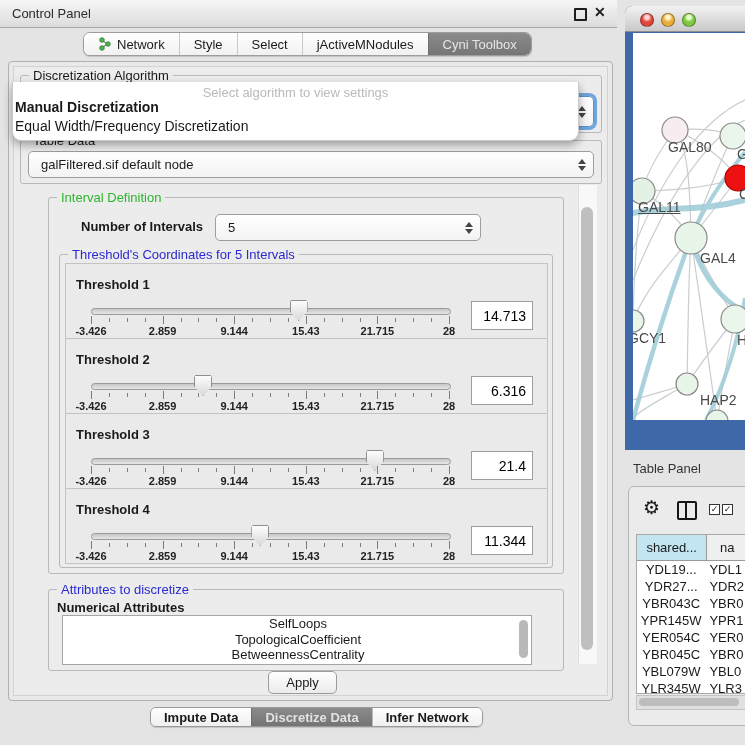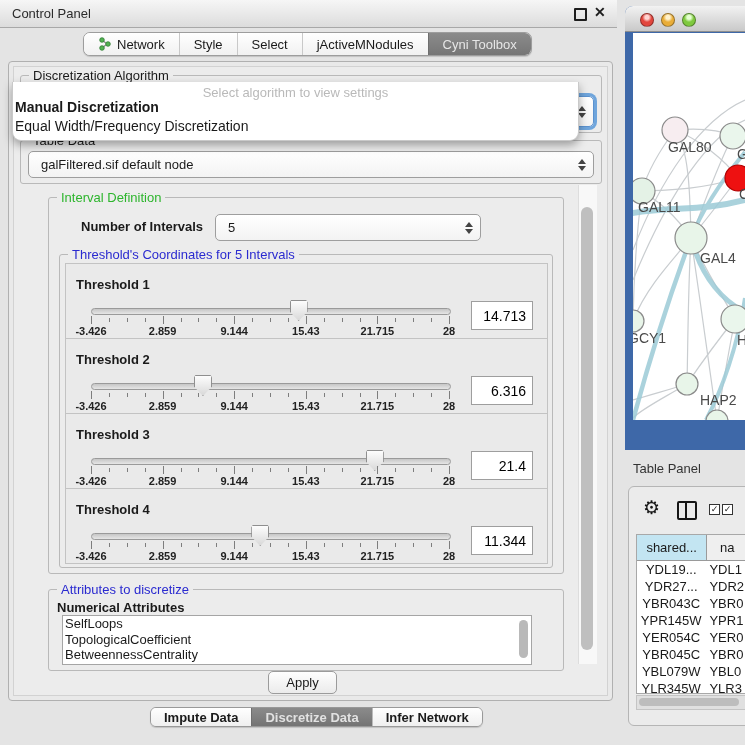--- a/index.html
+++ b/index.html
@@ -61,21 +61,21 @@
   .ticks{position:absolute;left:0;top:52px;width:100%;height:9px;}
   .tick{position:absolute;top:2px;width:1px;height:4px;background:#7d7d7d;}
   .tick.major{top:0;height:8px;}
   .ticklabels{position:absolute;left:0;top:61px;width:100%;height:12px;}
   .ticklabel{position:absolute;transform:translateX(-50%);font-size:11px;font-weight:bold;color:#222;white-space:nowrap;}
   .thr-value{position:absolute;left:405px;top:37px;width:52px;height:25px;border:1px solid #9e9e9e;background:#fff;
              font-size:14px;text-align:right;padding-right:6px;font-family:"Liberation Sans",sans-serif;}
 
   
   .attr-list{position:absolute;left:62px;top:615px;width:468px;height:48px;background:#fff;border:1px solid #a5a5a5;overflow:hidden;}
-  .attr-item{padding-left:2px;font-size:13px;line-height:15.5px;white-space:nowrap;}
+  .attr-item{padding-left:2px;font-size:13px;line-height:15.5px;white-space:nowrap;text-align:center;}
   .attr-scroll{position:absolute;right:3px;top:4px;width:9px;height:38px;background:#b9b9b9;border-radius:5px;}
 
   .apply-btn{left:268px;top:671px;width:67px;height:21px;border:1px solid #9b9b9b;border-radius:5px;
              background:linear-gradient(#fefefe,#ebebeb);display:flex;align-items:center;justify-content:center;font-size:13px;}
 
   .bottom-tabs{left:150px;top:707px;height:18px;display:flex;border:1px solid #999;border-radius:6px;overflow:hidden;
                box-shadow:0 1px 1px rgba(0,0,0,.15);}
   .btab{display:flex;align-items:center;justify-content:center;padding:0 13px;font-size:13px;font-weight:bold;
         background:linear-gradient(#ffffff,#efefef);border-left:1px solid #bbb;white-space:nowrap;}
   .btab:first-child{border-left:none;}
@@ -432,21 +432,21 @@
           <circle cx="691" cy="238" r="16" fill="#e8f5e9"></circle>
           <circle cx="633" cy="321" r="11" fill="#e8f5e9"></circle>
           <circle cx="735" cy="319" r="14" fill="#eaf6ec"></circle>
           <circle cx="687" cy="384" r="11" fill="#e8f5e9"></circle>
           <circle cx="717" cy="421" r="11" fill="#e8f5e9"></circle>
         </g>
       </svg>
       <span class="nlabel" style="left:35px;top:106px;">GAL80</span>
       <span class="nlabel" style="left:104px;top:113px;">G</span>
       <span class="nlabel" style="left:106px;top:153px;">C</span>
-      <span class="nlabel" style="left:5px;top:166px;">GAL11</span>
+      <span class="nlabel" style="left:5px;top:166px;text-decoration:underline;">GAL11</span>
       <span class="nlabel" style="left:67px;top:217px;">GAL4</span>
       <span class="nlabel" style="left:-5px;top:297px;">GCY1</span>
       <span class="nlabel" style="left:104px;top:299px;">H</span>
       <span class="nlabel" style="left:67px;top:359px;">HAP2</span>
     </div>
   </div>
 
   <span class="abs tp-title">Table Panel</span>
   <div class="abs tp-box">
     <span class="tp-gear">⚙</span>

